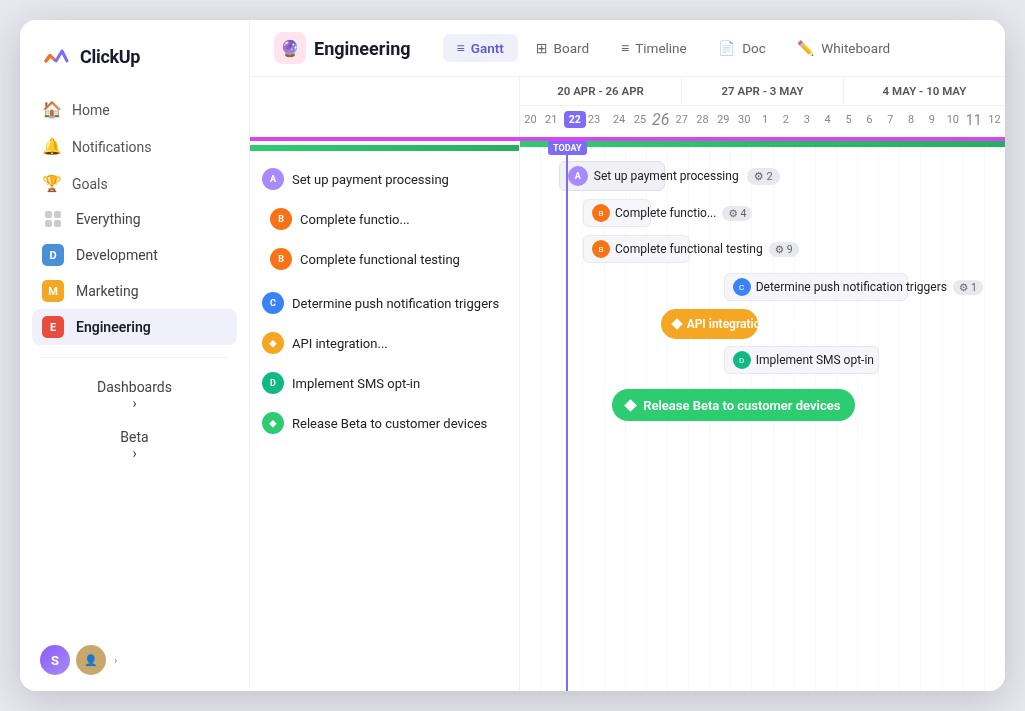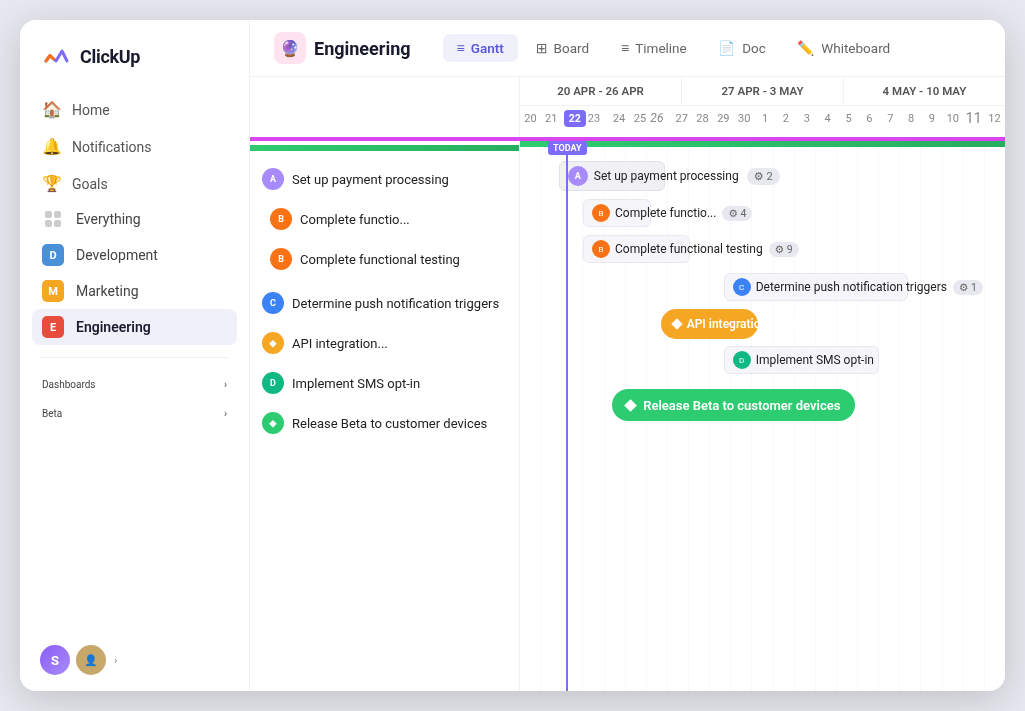--- a/index.html
+++ b/index.html
@@ -116,22 +116,23 @@
     .sidebar-footer-nav {
       padding: 0 12px;
     }
     .footer-nav-item {
       display: flex;
       align-items: center;
       justify-content: space-between;
       padding: 9px 10px;
       border-radius: 8px;
       cursor: pointer;
-      font-size: 10px;
+      font-size: 14px;
       color: #444;
+      flex-direction: column;
     }
     .footer-nav-left { display: flex; align-items: center; gap: 8px; }
     .sidebar-bottom {
       margin-top: auto;
       padding: 12px 20px 0 20px;
       display: flex;
       align-items: center;
       gap: 6px;
     }
     .avatar {
@@ -367,21 +368,21 @@
 
           <div style="display:flex; align-items:center;">
             <div style="flex:1; text-align:center; font-size:11px; color:#888; padding:4px 0;">20</div>
             <div style="flex:1; text-align:center; font-size:11px; color:#888; padding:4px 0;">21</div>
             <div style="flex:1; text-align:center; font-size:11px; padding:4px 2px;">
               <span style="background:#7c6cf8; color:#fff; border-radius:4px; font-weight:700; padding:2px 5px; font-size:10.5px;">22</span>
             </div>
             <div style="flex:1; text-align:left; font-size:11px; color:#888; padding:4px 0;">23</div>
             <div style="flex:1; text-align:center; font-size:11px; color:#888; padding:4px 0;">24</div>
             <div style="flex:1; text-align:center; font-size:11px; color:#888; padding:4px 0;">25</div>
-            <div style="flex:1; font-size:12px; color:#888; padding:4px 0;font-style:italic;">26</div>
+            <div style="flex:1; text-align:center; font-size:16px; color:#888; padding:4px 0;font-style:italic;">26</div>
             <div style="flex:1; text-align:center; font-size:11px; color:#888; padding:4px 0;">27</div>
             <div style="flex:1; text-align:center; font-size:11px; color:#888; padding:4px 0;">28</div>
             <div style="flex:1; text-align:center; font-size:11px; color:#888; padding:4px 0;">29</div>
             <div style="flex:1; text-align:center; font-size:11px; color:#888; padding:4px 0;">30</div>
             <div style="flex:1; text-align:center; font-size:11px; color:#888; padding:4px 0;">1</div>
             <div style="flex:1; text-align:center; font-size:11px; color:#888; padding:4px 0;">2</div>
             <div style="flex:1; text-align:center; font-size:11px; color:#888; padding:4px 0;">3</div>
             <div style="flex:1; text-align:center; font-size:11px; color:#888; padding:4px 0;">4</div>
             <div style="flex:1; text-align:center; font-size:11px; color:#888; padding:4px 0;">5</div>
             <div style="flex:1; text-align:center; font-size:11px; color:#888; padding:4px 0;">6</div>

